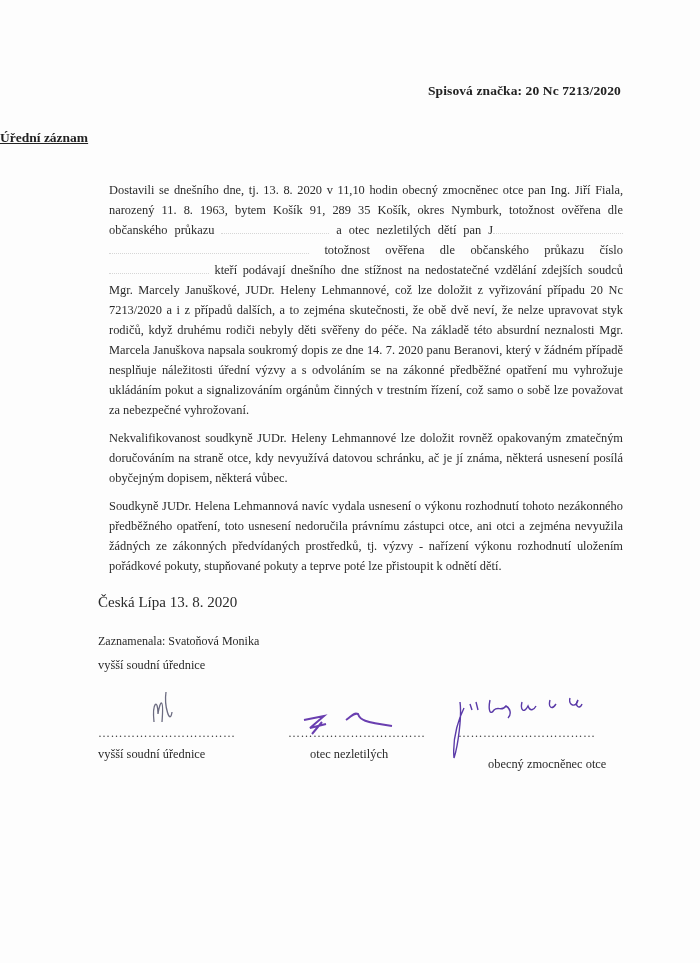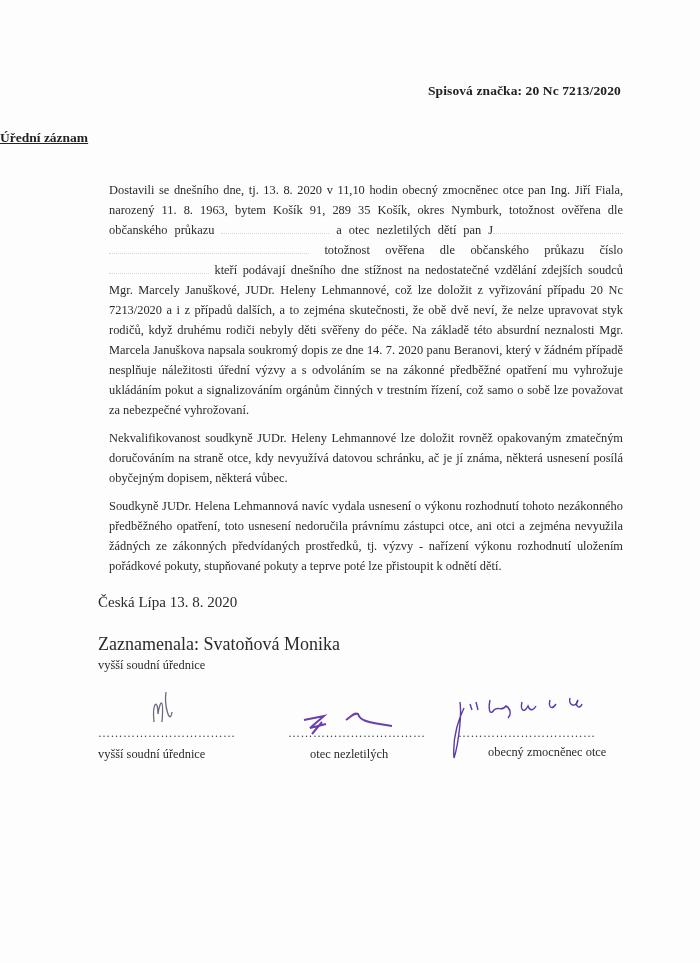--- a/index.html
+++ b/index.html
@@ -5,21 +5,21 @@
     html, body { margin: 0; padding: 0; background: #ffffff; }
     body { width: 700px; height: 963px; position: relative; overflow: hidden;
       font-family: "Liberation Serif", "DejaVu Serif", serif; color: #2a2a2a; }
     .page { position: absolute; left: 0; top: 0; width: 700px; height: 963px; background: #fdfdfd; padding-left: 46px; }
     .ref { position: absolute; left: 428px; top: 83px; font-size: 13.5px; font-weight: bold; color: #222; letter-spacing: 0.1px; }
     .title { position: absolute; left: 0; width: 700px; top: 130px; text-align: left; font-size: 13.5px; font-weight: bold; text-decoration: underline; color: #222; }
     .body { position: absolute; left: 98px; width: 514px; top: 180px; font-size: 12.4px; line-height: 20px; text-align: justify; margin-left: 11px; }
     .body p { margin: 0 0 8px 0; }
     .redact { display: inline-block; color: transparent; background: linear-gradient(#fdfdfd,#fdfdfd); border-bottom: 1px dotted #d6d6d6; height: 10px; vertical-align: baseline; }
     .place { position: absolute; left: 98px; top: 594px; font-size: 15px; }
-    .recorded { position: absolute; left: 98px; top: 634px; font-size: 18px; }
+    .recorded { position: absolute; left: 98px; top: 634px; font-size: 12px; }
     .recorded-role { position: absolute; left: 98px; top: 658px; font-size: 12.4px; }
     .sig { position: absolute; top: 700px; }
     .sig .dots { font-size: 12px; letter-spacing: 0.5px; color: #444; }
     .sig .label { font-size: 12.4px; margin-top: 6px; }
     .sig svg { position: absolute; overflow: visible; }
     .s1 { left: 98px; } .s2 { left: 288px; } .s3 { left: 458px; }
   </style>
 </head>
 <body>
 
@@ -56,15 +56,15 @@
     <div class="dots">……………………………</div>
     <div class="label" style="margin-left:22px">otec nezletilých</div>
   </div>
 
   <div class="sig s3">
     <svg width="150" height="70" style="left:-8px;top:-4px">
       <path d="M10 6 C12 20 8 50 4 62 C2 40 10 20 14 12 M20 8 L22 14 M26 6 L28 14 M40 4 C38 14 40 20 44 14 C48 10 52 16 56 10 C60 12 62 18 58 22 M72 6 C70 14 74 18 78 10 C80 16 84 14 86 10 M100 4 C98 12 102 14 106 8 M120 2 C118 10 126 12 128 4 C124 10 130 14 132 8" fill="none" stroke="#5a3aa8" stroke-width="1.4"></path>
     </svg>
     <div style="height:26px"></div>
     <div class="dots">……………………………</div>
-    <div class="label" style="margin-left:30px;margin-top:4px">obecný zmocněnec otce</div>
+    <div class="label" style="margin-left:30px;margin-top:16px">obecný zmocněnec otce</div>
   </div>
 </div>
 
 </body></html>

